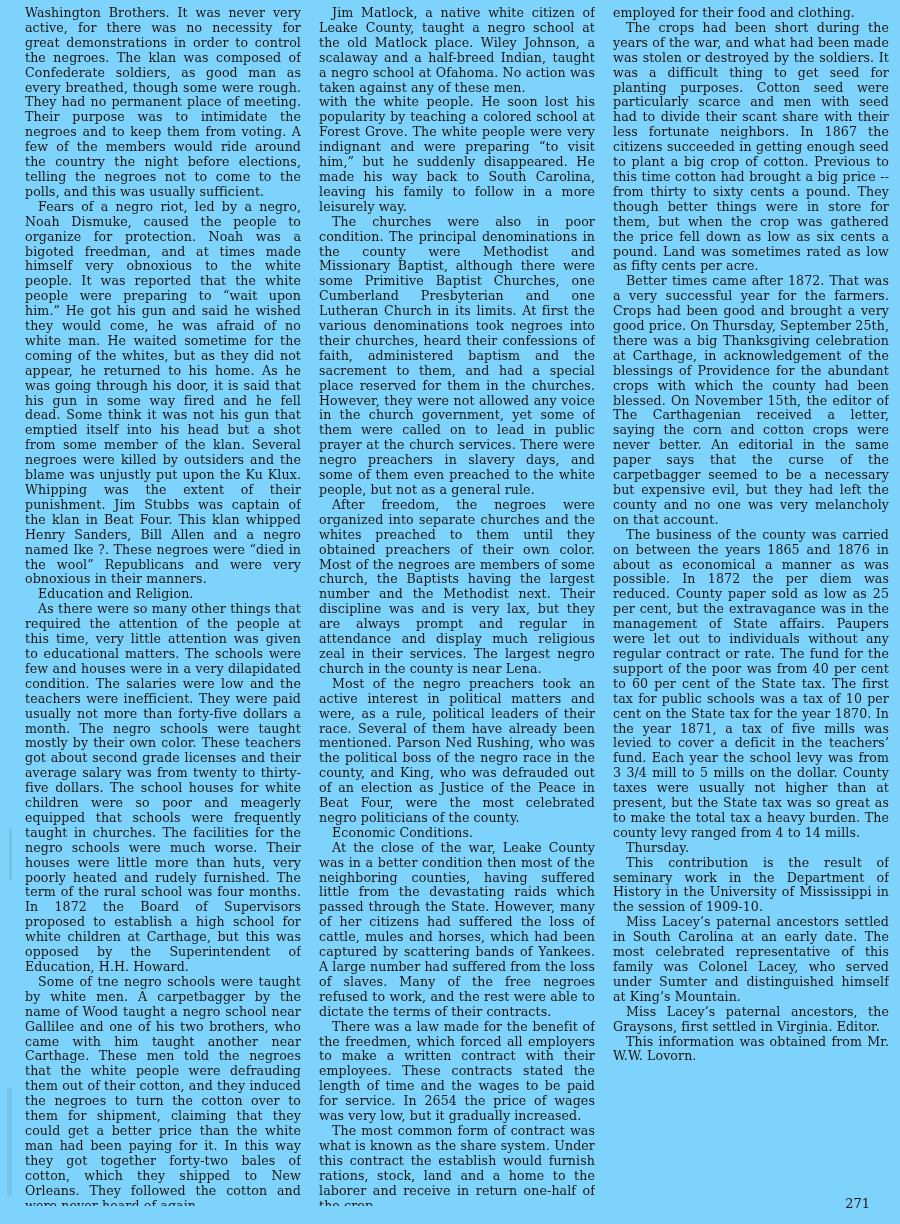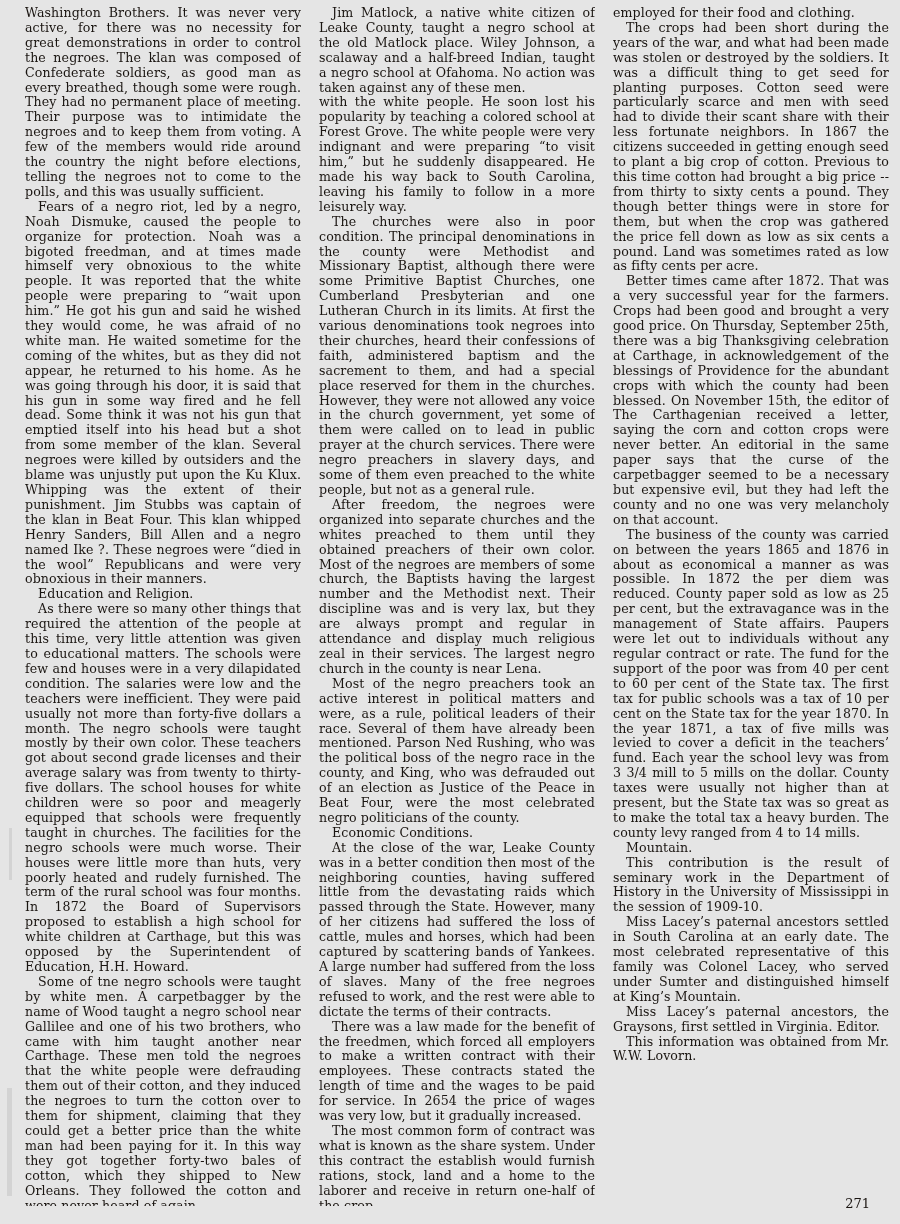--- a/index.html
+++ b/index.html
@@ -7,21 +7,21 @@
     padding: 0;
     width: 900px;
     height: 1224px;
     overflow: hidden;
     background: #fcfbf8;
   }
   .page {
     position: relative;
     width: 900px;
     height: 1224px;
-    background: #e5e5e5;
+    background: #7dd3fc;
     font-family: "DejaVu Serif", "Liberation Serif", serif;
     color: #1a1511;
   }
   .columns {
     position: absolute;
     top: 6px;
     left: 25px;
     display: flex;
     gap: 18px;
   }
@@ -82,21 +82,21 @@
         <p class="para indent">Economic Conditions.</p>
         <p class="para indent">At the close of the war, Leake County was in a better condition then most of the neighboring counties, having suffered little from the devastating raids which passed through the State. However, many of her citizens had suffered the loss of cattle, mules and horses, which had been captured by scattering bands of Yankees. A large number had suffered from the loss of slaves. Many of the free negroes refused to work, and the rest were able to dictate the terms of their contracts.</p>
         <p class="para indent">There was a law made for the benefit of the freedmen, which forced all employers to make a written contract with their employees. These contracts stated the length of time and the wages to be paid for service. In 2654 the price of wages was very low, but it gradually increased.</p>
         <p class="para indent">The most common form of contract was what is known as the share system. Under this contract the establish would furnish rations, stock, land and a home to the laborer and receive in return one-half of the crop.</p>
       </div>
     <div class="column">
         <p class="para">employed for their food and clothing.</p>
         <p class="para indent">The crops had been short during the years of the war, and what had been made was stolen or destroyed by the soldiers. It was a difficult thing to get seed for planting purposes. Cotton seed were particularly scarce and men with seed had to divide their scant share with their less fortunate neighbors. In 1867 the citizens succeeded in getting enough seed to plant a big crop of cotton. Previous to this time cotton had brought a big price -- from thirty to sixty cents a pound. They though better things were in store for them, but when the crop was gathered the price fell down as low as six cents a pound. Land was sometimes rated as low as fifty cents per acre.</p>
         <p class="para indent">Better times came after 1872. That was a very successful year for the farmers. Crops had been good and brought a very good price. On Thursday, September 25th, there was a big Thanksgiving celebration at Carthage, in acknowledgement of the blessings of Providence for the abundant crops with which the county had been blessed. On November 15th, the editor of The Carthagenian received a letter, saying the corn and cotton crops were never better. An editorial in the same paper says that the curse of the carpetbagger seemed to be a necessary but expensive evil, but they had left the county and no one was very melancholy on that account.</p>
         <p class="para indent">The business of the county was carried on between the years 1865 and 1876 in about as economical a manner as was possible. In 1872 the per diem was reduced. County paper sold as low as 25 per cent, but the extravagance was in the management of State affairs. Paupers were let out to individuals without any regular contract or rate. The fund for the support of the poor was from 40 per cent to 60 per cent of the State tax. The first tax for public schools was a tax of 10 per cent on the State tax for the year 1870. In the year 1871, a tax of five mills was levied to cover a deficit in the teachers’ fund. Each year the school levy was from 3 3/4 mill to 5 mills on the dollar. County taxes were usually not higher than at present, but the State tax was so great as to make the total tax a heavy burden. The county levy ranged from 4 to 14 mills.</p>
-        <p class="para indent">Mountain.</p>
+        <p class="para indent">Thursday.</p>
         <p class="para indent">This contribution is the result of seminary work in the Department of History in the University of Mississippi in the session of 1909-10.</p>
         <p class="para indent">Miss Lacey’s paternal ancestors settled in South Carolina at an early date. The most celebrated representative of this family was Colonel Lacey, who served under Sumter and distinguished himself at King’s Mountain.</p>
         <p class="para indent">Miss Lacey’s paternal ancestors, the Graysons, first settled in Virginia. Editor.</p>
         <p class="para indent">This information was obtained from Mr. W.W. Lovorn.</p>
       </div>
   </div>
 
   <div class="page-number">271</div>
 </div>
 

